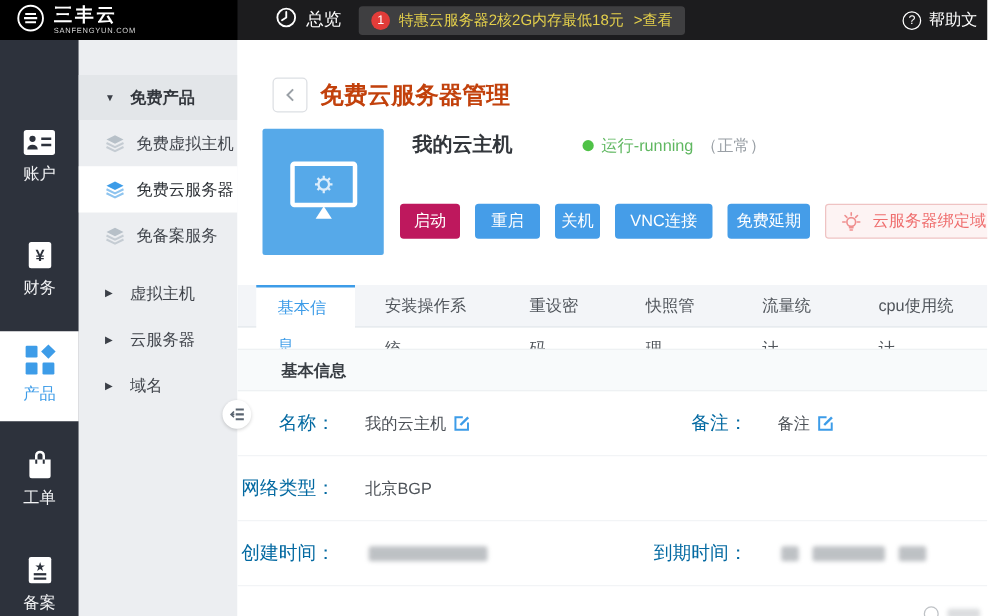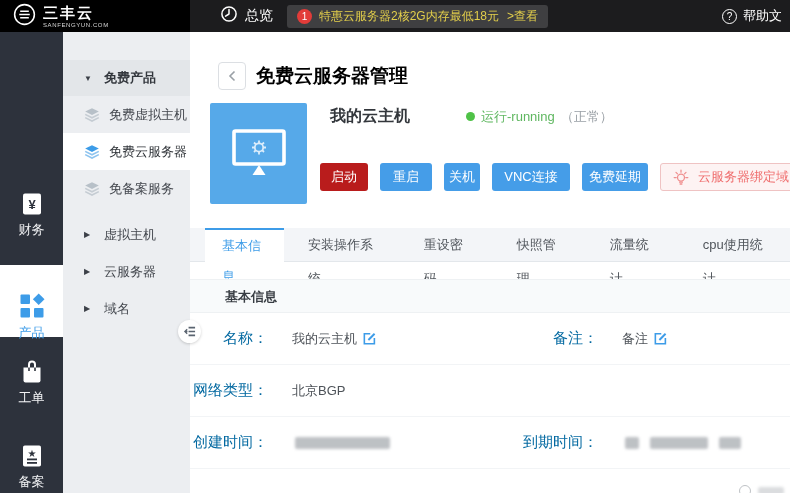--- a/index.html
+++ b/index.html
@@ -20,53 +20,53 @@
   .promo-count { width:15px; height:15px; border-radius:50%; background:#e23c39; color:#fff; font-size:10px; display:flex; align-items:center; justify-content:center; margin-right:7px; flex:none; }
   .promo-link { margin-left:8px; }
   .help { margin-left:auto; margin-right:8px; display:flex; align-items:center; gap:6px; font-size:13px; cursor:pointer; white-space:nowrap; }
   .help-icon { width:15px; height:15px; border:1.3px solid #fff; border-radius:50%; font-size:10px; display:flex; align-items:center; justify-content:center; }
   
   .app-body { display:flex; height:461px; }
   
   .rail { width:63px; background:#2d323c; position:relative; flex:none; }
   .rail-item { position:absolute; left:0; width:63px; text-align:center; color:#f2f3f5; font-size:13px; cursor:pointer; }
   .rail-item svg { display:block; margin:0 auto 5px; }
-  .rail-item.active { background:#fff; color:#3d9ce8; padding-top:28px; }
+  .rail-item.active { background:#fff; color:#3d9ce8; padding-top:10px; }
   
   .sidebar { width:127px; background:#eceef1; padding-top:28px; position:relative; flex:none; }
   .side-row { height:37px; display:flex; align-items:center; gap:9px; padding-left:21px; font-size:13px; color:#42464d; cursor:pointer; }
   .side-row.header { background:#e3e6e9; height:36px; font-weight:bold; color:#33373d; }
   .side-row.active { background:#fff; color:#2f3338; }
   .side-row .tri { font-size:8px; color:#3c4048; width:11px; flex:none; }
   .side-row.collapsed-group { margin-top:0; }
   .gap8 { height:9px; }
   .collapse-tab { position:absolute; right:-11px; top:288px; width:23px; height:23px; background:#fff; border-radius:50%;
     display:flex; align-items:center; justify-content:center; box-shadow:0 1px 3px rgba(0,0,0,.18); cursor:pointer; z-index:6; }
   
   .content { flex:1; background:#fff; position:relative; overflow:hidden; }
   .back-btn { position:absolute; left:28px; top:30px; width:28px; height:28px; border:1px solid #dcdfe3; border-radius:4px; background:#fff;
     display:flex; align-items:center; justify-content:center; cursor:pointer; }
-  .page-title { position:absolute; left:66px; top:31px; font-size:19px; font-weight:600; color:#000000; }
+  .page-title { position:absolute; left:66px; top:31px; font-size:19px; font-weight:600; color:#c2410c; }
   .server-thumb { position:absolute; left:20px; top:71px; width:97px; height:101px; background:#56a9e9; border-radius:2px;
     display:flex; align-items:center; justify-content:center; }
   .server-info { position:absolute; left:140px; top:74px; }
   .server-line1 { display:flex; align-items:center; }
   .server-name { font-size:16px; font-weight:bold; color:#33373c; }
   .status { display:flex; align-items:center; gap:6px; margin-left:56px; font-size:13px; }
   .status-dot { width:9px; height:9px; border-radius:50%; background:#4fc247; }
   .status-label { color:#5fb760; }
   .status-note { color:#9aa0a6; }
   .server-line2 { display:flex; align-items:center; margin-top:15px; font-size:13px; color:#9aa0a6; }
   .group2 { margin-left:28px; display:flex; align-items:center; }
   .expire-tail { color:#8d9399; margin-left:5px; }
   .redact { display:inline-block; height:11px; border-radius:2px; background:#7e848b; filter:blur(1.5px); opacity:.5; margin:0 3px; vertical-align:middle; }
   .btn-row { position:absolute; left:130px; top:131px; display:flex; gap:12px; }
   .btn { height:28px; border-radius:3px; background:#459de8; color:#fff; font-size:13px; border:none;
     display:flex; align-items:center; justify-content:center; white-space:nowrap; cursor:pointer; flex:none; }
-  .btn.start { background:#b91c1c; }
+  .btn.start { background:#be185d; }
   .btn.ghost-danger { background:#fdf3f3; border:1px solid #efc3c3; color:#ef6e6e; width:150px; justify-content:flex-start; padding:0 12px; gap:9px; }
   
   .tabs { position:absolute; left:0; right:0; top:196px; height:34px; background:#f3f5f8; border-bottom:1px solid #e3e7eb; display:flex; padding-left:15px; }
   .tab { padding:0 24px; line-height:34px; font-size:13px; color:#50555b; cursor:pointer; }
   .tab.active { background:#fff; color:#3d9ce8; border-top:2px solid #3d9ce8; line-height:31px; height:35px; padding:0 17px; }
   
   .section-header { position:absolute; left:0; right:0; top:247px; height:34px; background:#f8fafb; border-top:1px solid #eef1f3; border-bottom:1px solid #eef1f3;
     line-height:33px; padding-left:35px; font-size:13px; font-weight:bold; color:#383d43; }
   .details { position:absolute; left:0; right:0; top:281px; }
   .detail-row { height:52px; display:flex; align-items:center; border-bottom:1px solid #f2f4f6; }
@@ -109,20 +109,30 @@
   </div>
   <div class="help">
     <span class="help-icon">?</span>
     <span>帮助文</span>
   </div>
 </div>
 
 <div class="app-body">
 
   <div class="rail">
+    <div class="rail-item" style="top:71px">
+      <svg width="27" height="22" viewBox="0 0 27 22">
+        <rect x="1" y="1" width="25" height="20" rx="2.2" fill="#fff"></rect>
+        <circle cx="8" cy="8" r="2.5" fill="#2d323c"></circle>
+        <path d="M3.8 16.5 a4.2 3.8 0 0 1 8.4 0 z" fill="#2d323c"></path>
+        <rect x="15" y="7" width="8" height="2" fill="#2d323c"></rect>
+        <rect x="15" y="12" width="8" height="2" fill="#2d323c"></rect>
+      </svg>
+      <span>账户</span>
+    </div>
     <div class="rail-item" style="top:160px">
       <svg width="24" height="24" viewBox="0 0 24 24">
         <rect x="3" y="1.5" width="18" height="21" rx="2" fill="#fff"></rect>
         <text x="12" y="17" font-size="13" font-weight="bold" fill="#2d323c" text-anchor="middle">¥</text>
       </svg>
       <span>财务</span>
     </div>
     <div class="rail-item active" style="top:233px;height:72px">
       <svg width="26" height="26" viewBox="0 0 26 26">
         <rect x="1.5" y="1.5" width="9.5" height="9.5" rx="1" fill="#3d9ce8"></rect>

